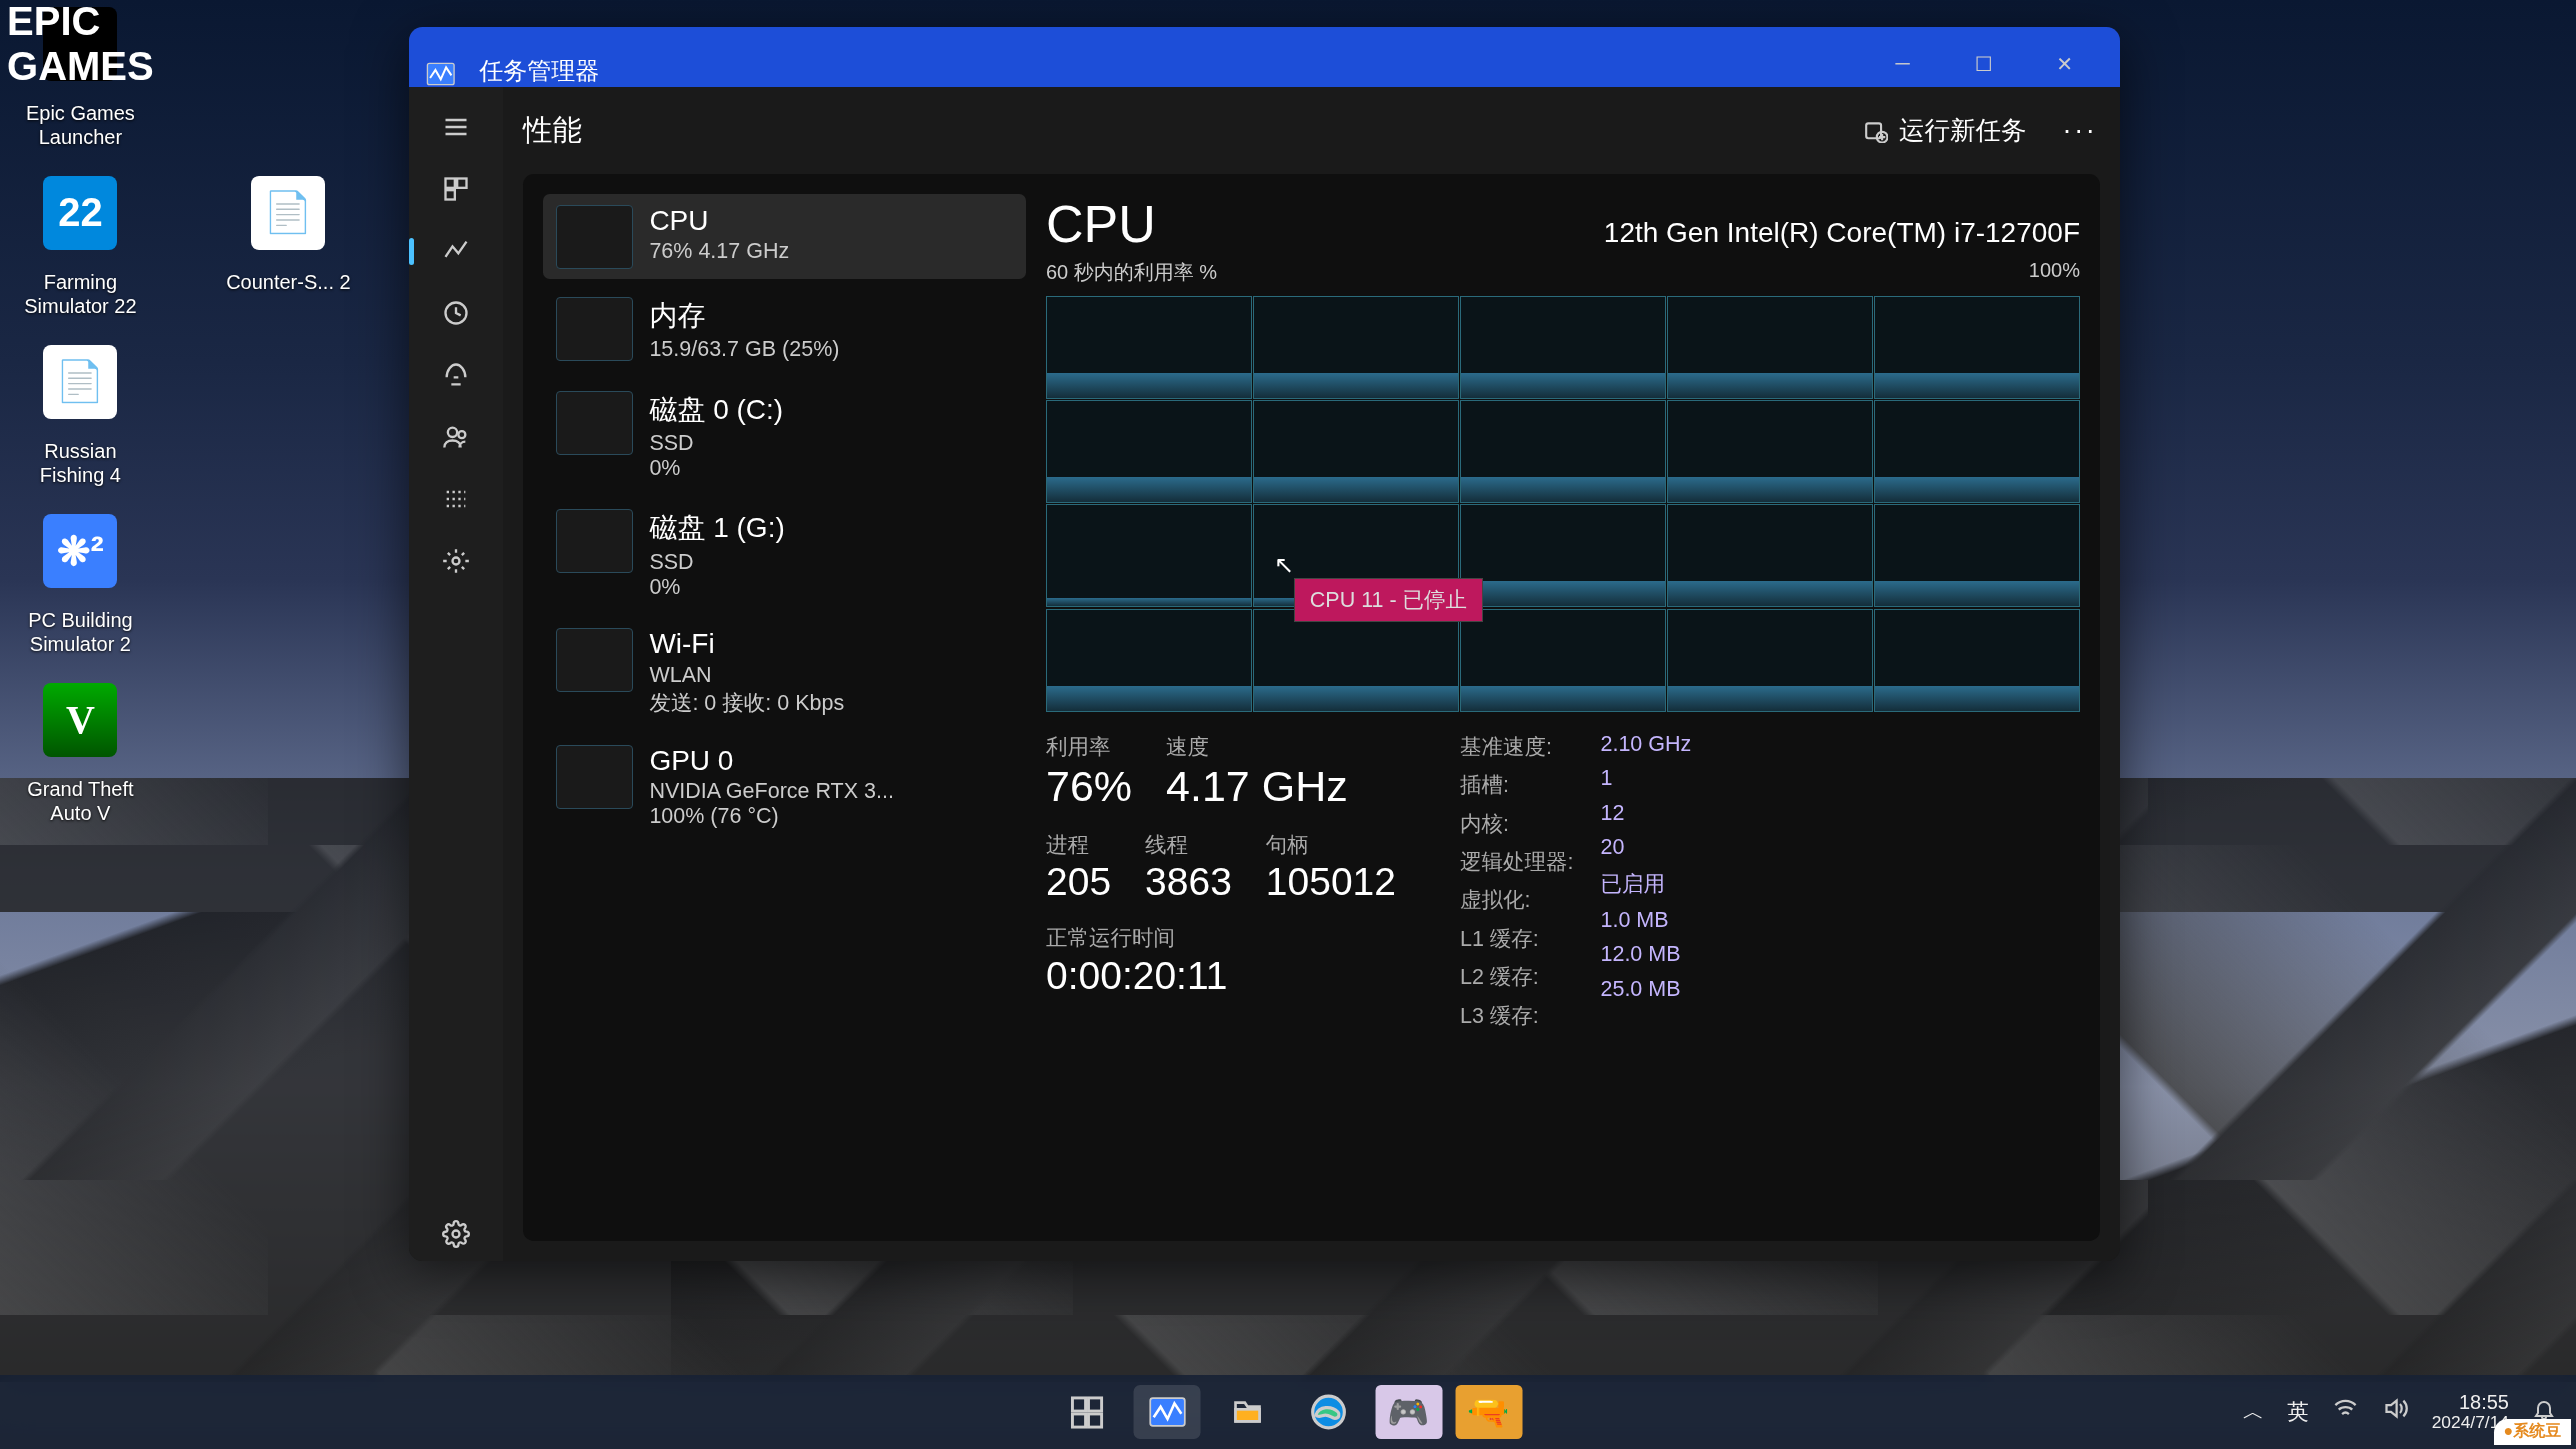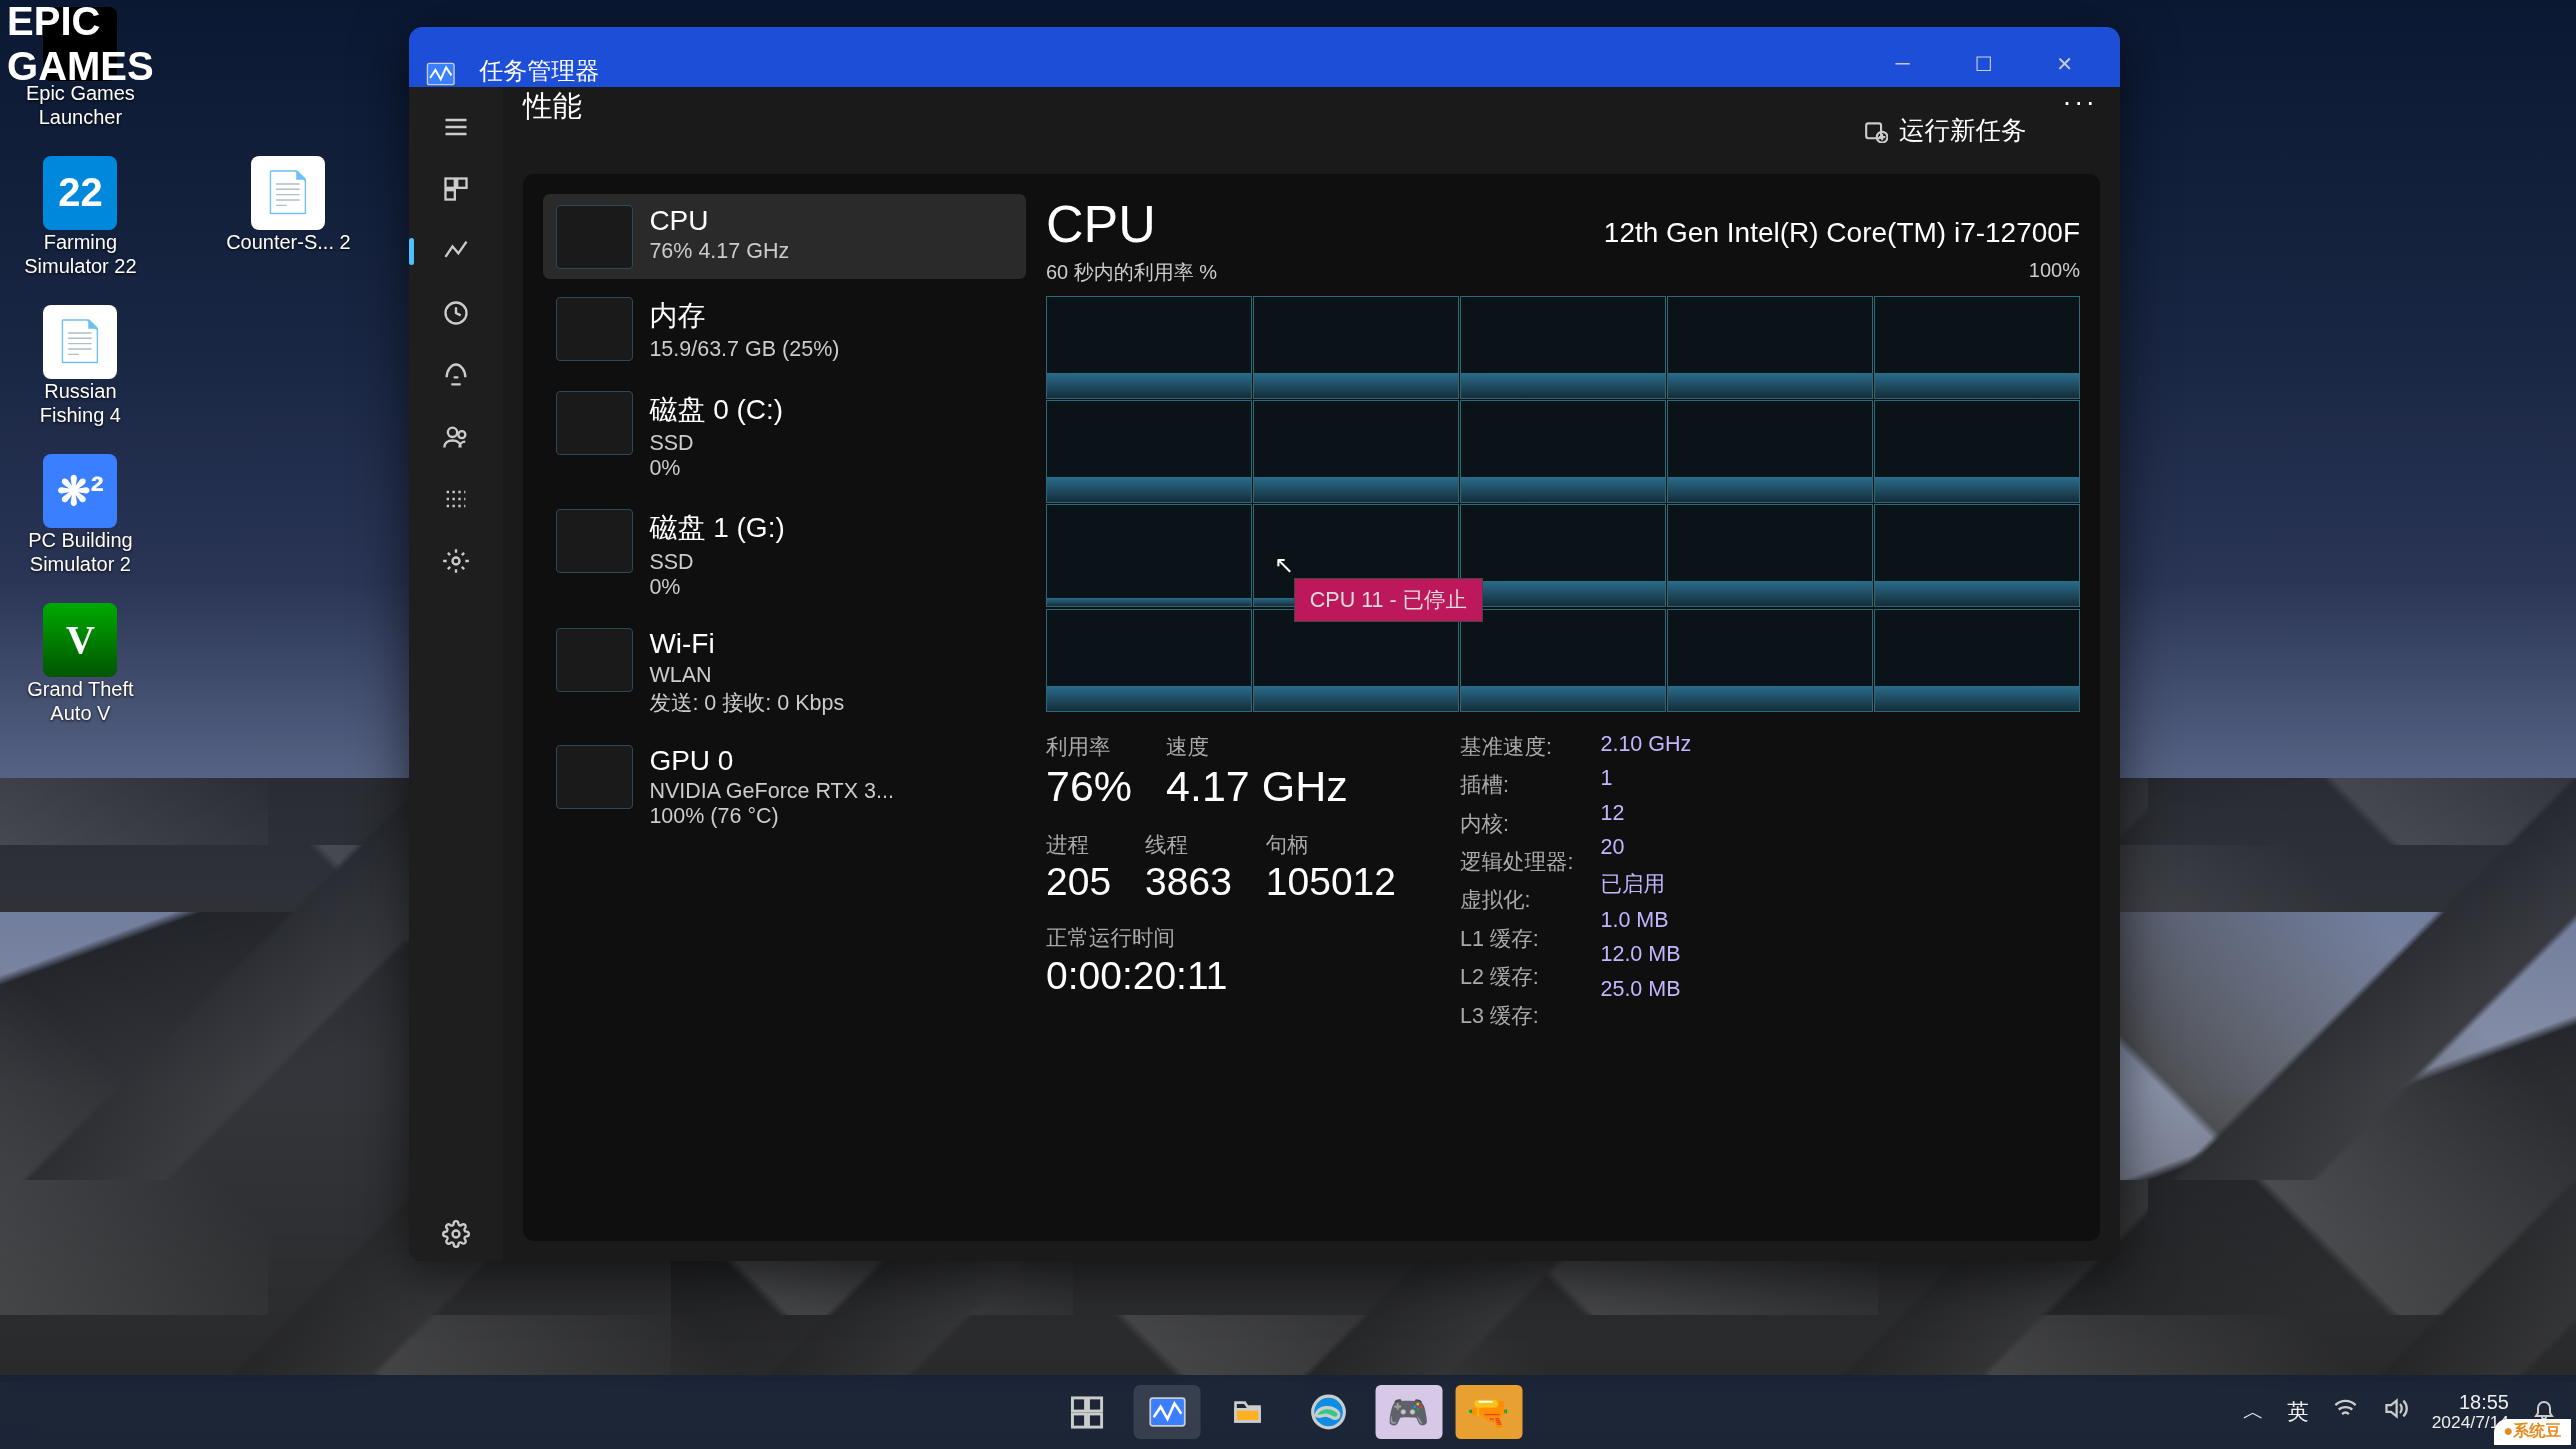--- a/index.html
+++ b/index.html
@@ -15,21 +15,21 @@
   background:
     linear-gradient(135deg, transparent 45%, #1a1a1a 46%, #2a2a2a 60%, transparent 61%) 0 0/537px 402px,
     linear-gradient(45deg, transparent 40%, #404040 41%, transparent 70%) 268px 67px/805px 470px,
     linear-gradient(160deg, transparent 30%, #0f0f0f 31%, #1f1f1f 50%) 671px 134px/1342px 537px;
   opacity: .8; pointer-events: none;
 }
 
 
 .desktop { position: absolute; left: 13.4px; top: 6.7px; display: flex; flex-direction: column; gap: 27px; }
 .desktop-row { display: flex; gap: 74px; }
-.desktop-icon { width: 134px; display: flex; flex-direction: column; align-items: center; gap: 0; cursor: pointer; }
+.desktop-icon { width: 134px; display: flex; flex-direction: column; align-items: center; gap: 20px; cursor: pointer; }
 .desktop-icon .ico { width: 74px; height: 74px; border-radius: 8px; display:flex; align-items:center; justify-content:center; font-size: 40px; font-weight:bold; }
 .desktop-icon .lbl { font-size: 20px; text-align: center; text-shadow: 0 1.3px 2.7px rgba(0,0,0,.9); line-height: 1.2; }
 .ico-epic { background:#000; color:#fff; font-size:19px; }
 .ico-file { background:#fff; color:#555; }
 .ico-fs22 { background:#0088dd; color:#fff; }
 .ico-pcbs { background:#3a7fff; color:#fff; }
 .ico-gtav { background:linear-gradient(180deg,#0a0 0%,#050 100%); color:#fff; font-family:serif; }
 
 
 .tm {
@@ -44,21 +44,21 @@
 .tm-btns { margin-left: auto; display: flex; }
 .tm-btn { width: 81px; height: 47px; display:flex; align-items:center; justify-content:center; font-size: 20px; color:#ccc; }
 
 .tm-body { flex:1; display:flex; }
 .tm-sidebar { width: 94px; background:#1e1e1e; display:flex; flex-direction:column; align-items:center; padding-top:13.4px; gap:8px; }
 .sb-item { width:54px; height:54px; border-radius:8px; display:flex; align-items:center; justify-content:center; color:#bbb; position:relative; }
 .sb-item.active::before { content:""; position:absolute; left:-20px; top:13.4px; bottom:13.4px; width:5.4px; background:#4cc2ff; border-radius:2.7px; }
 .sb-spacer { flex:1; }
 
 .tm-main { flex:1; background:#1a1a1a; display:flex; flex-direction:column; padding: 0 20px 20px; }
-.tm-header { height:87px; display:flex; gap:20px; }
+.tm-header { height:87px; display:flex; align-items:center; gap:20px; }
 .tm-header .label { font-size: 29.5px; }
 .tm-header .spacer { flex:1; }
 .tm-runtask { display:flex; align-items:center; gap:10.7px; font-size: 25.5px; padding:6.7px 13.4px; border-radius:6.7px; }
 .tm-more { width:40px; text-align:center; font-size:27px; letter-spacing:2.7px; }
 
 .tm-content { flex:1; display:flex; gap:20px; background:#0f0f0f; border-radius:10.7px; padding:20px; }
 .perf-list { width: 483px; display:flex; flex-direction:column; gap:6.7px; overflow:hidden; }
 .perf-item { display:flex; gap:16px; padding:10.7px 13.4px; border-radius:6.7px; }
 .perf-item.sel { background:#2a2a2a; }
 .perf-thumb { width:77px; height:64px; background:#1a1a1a; border:1.3px solid #2a4a5a; border-radius:4px; flex-shrink:0; }

